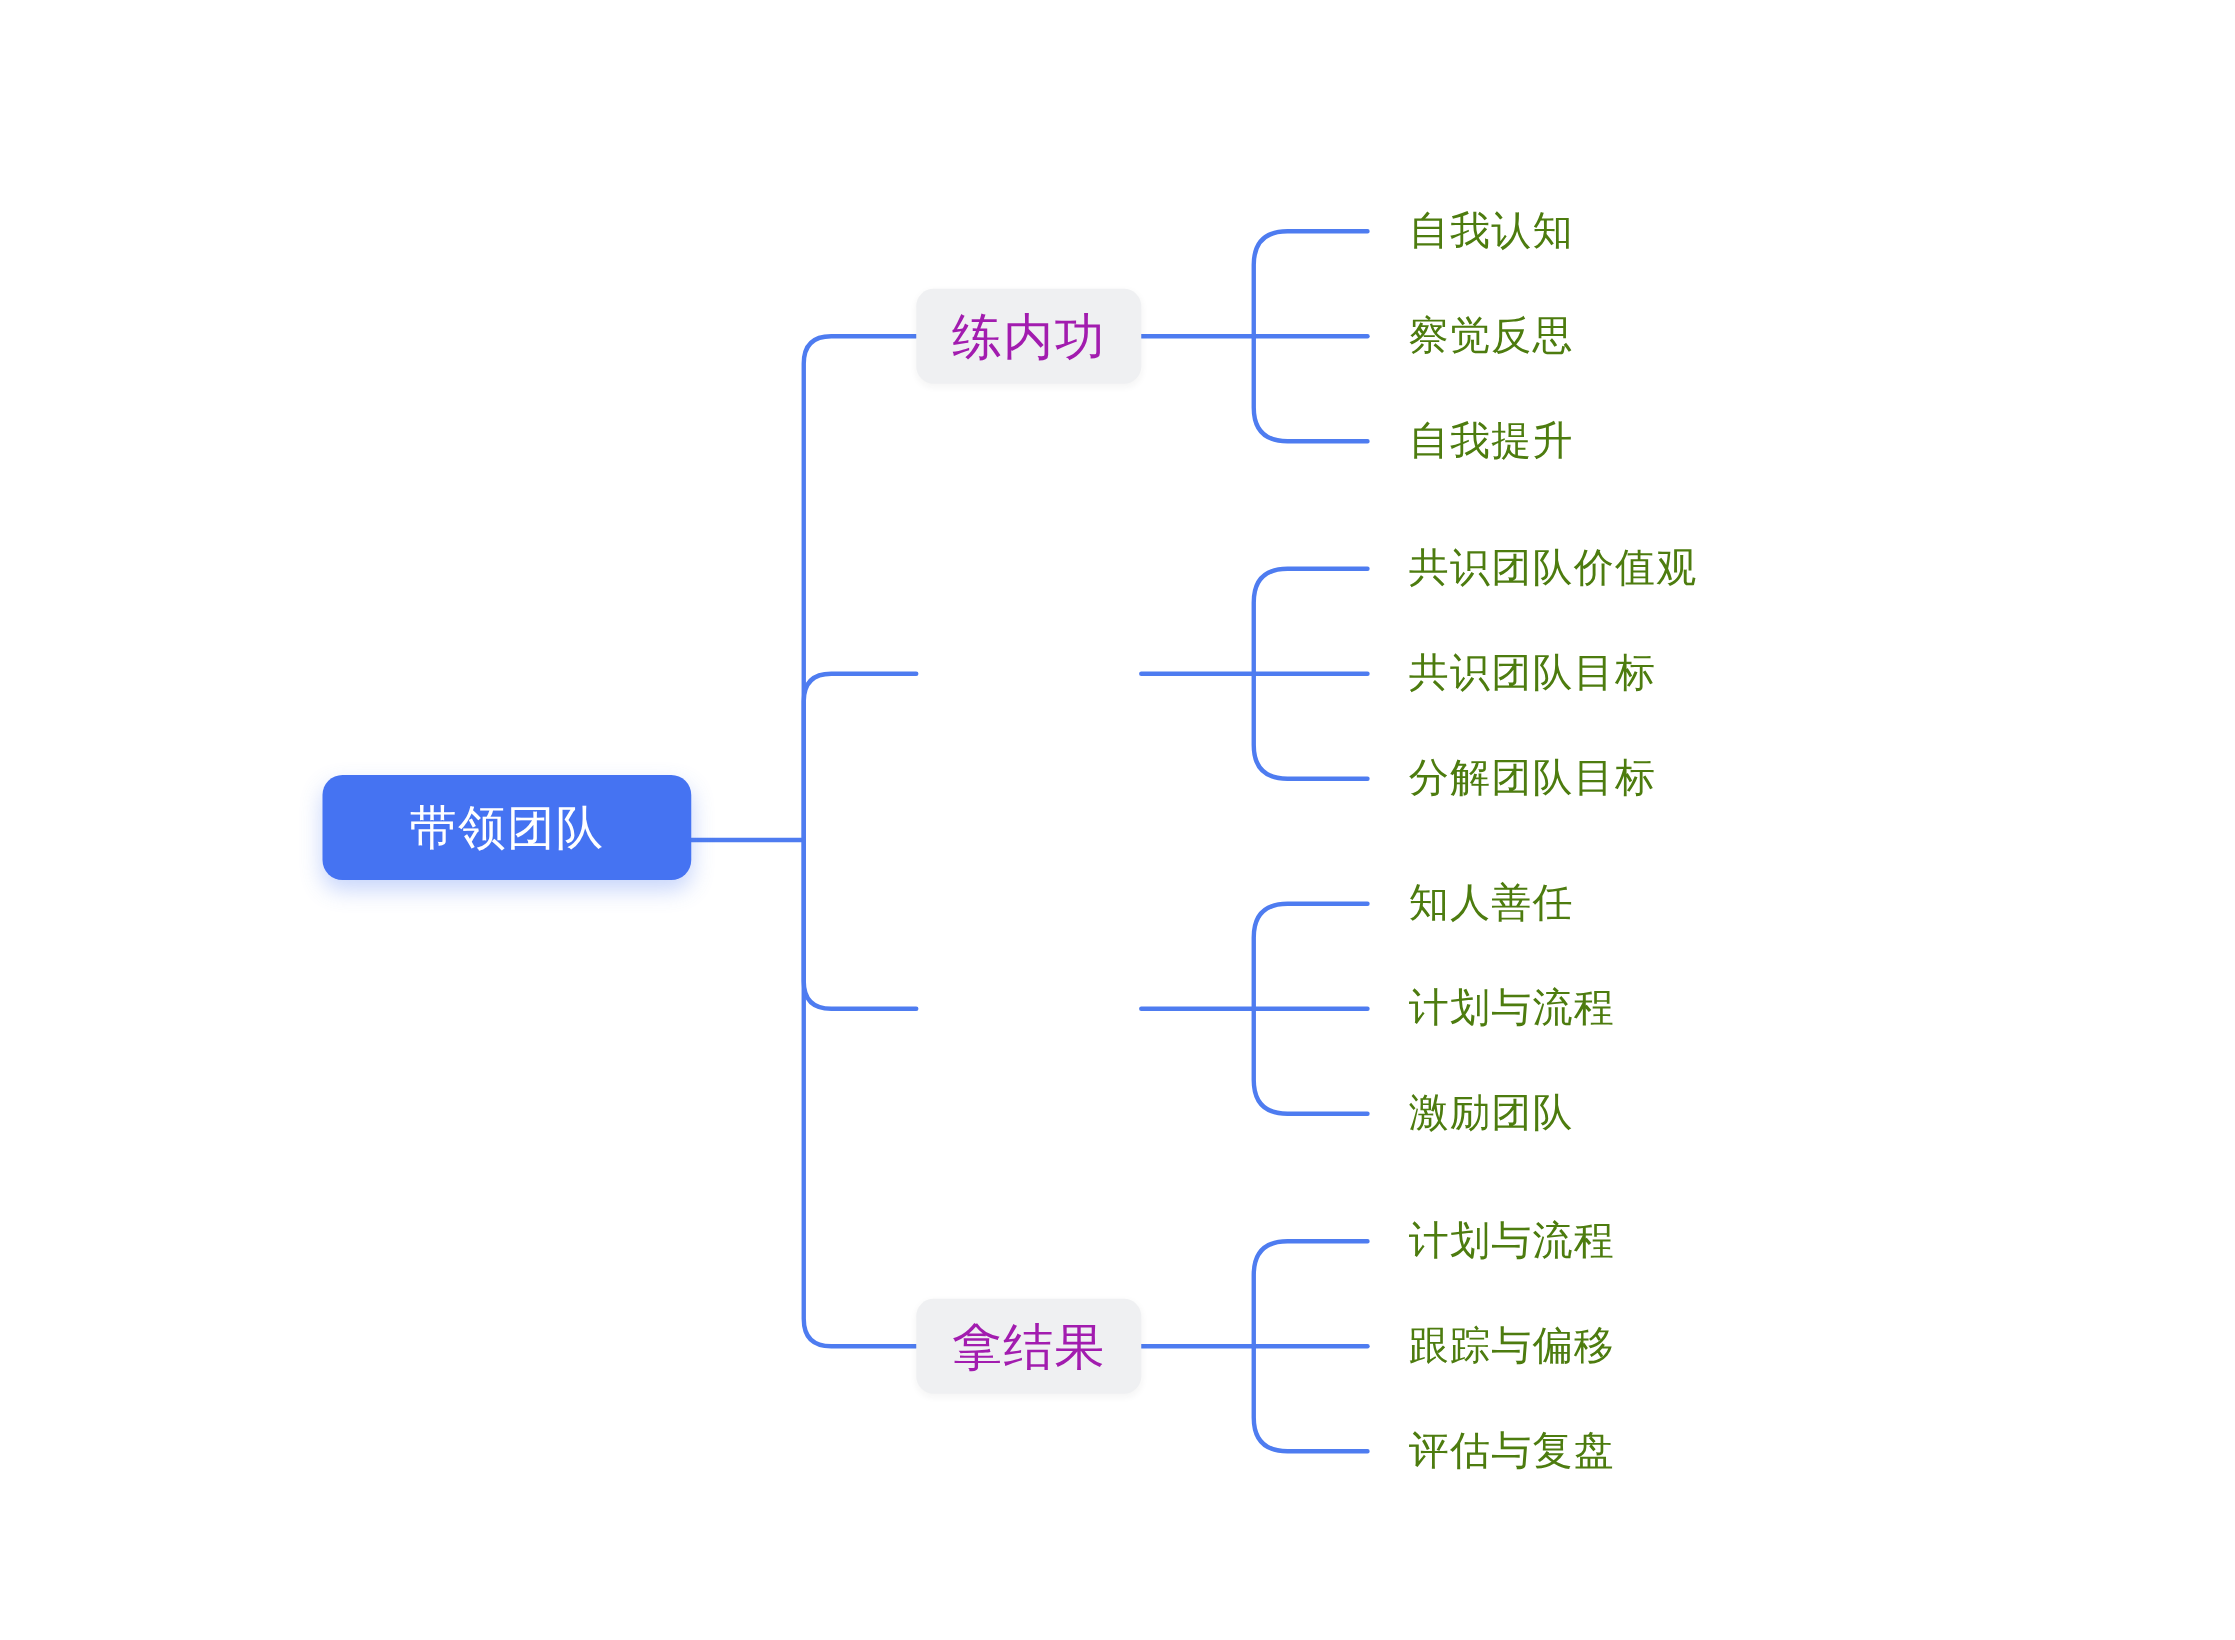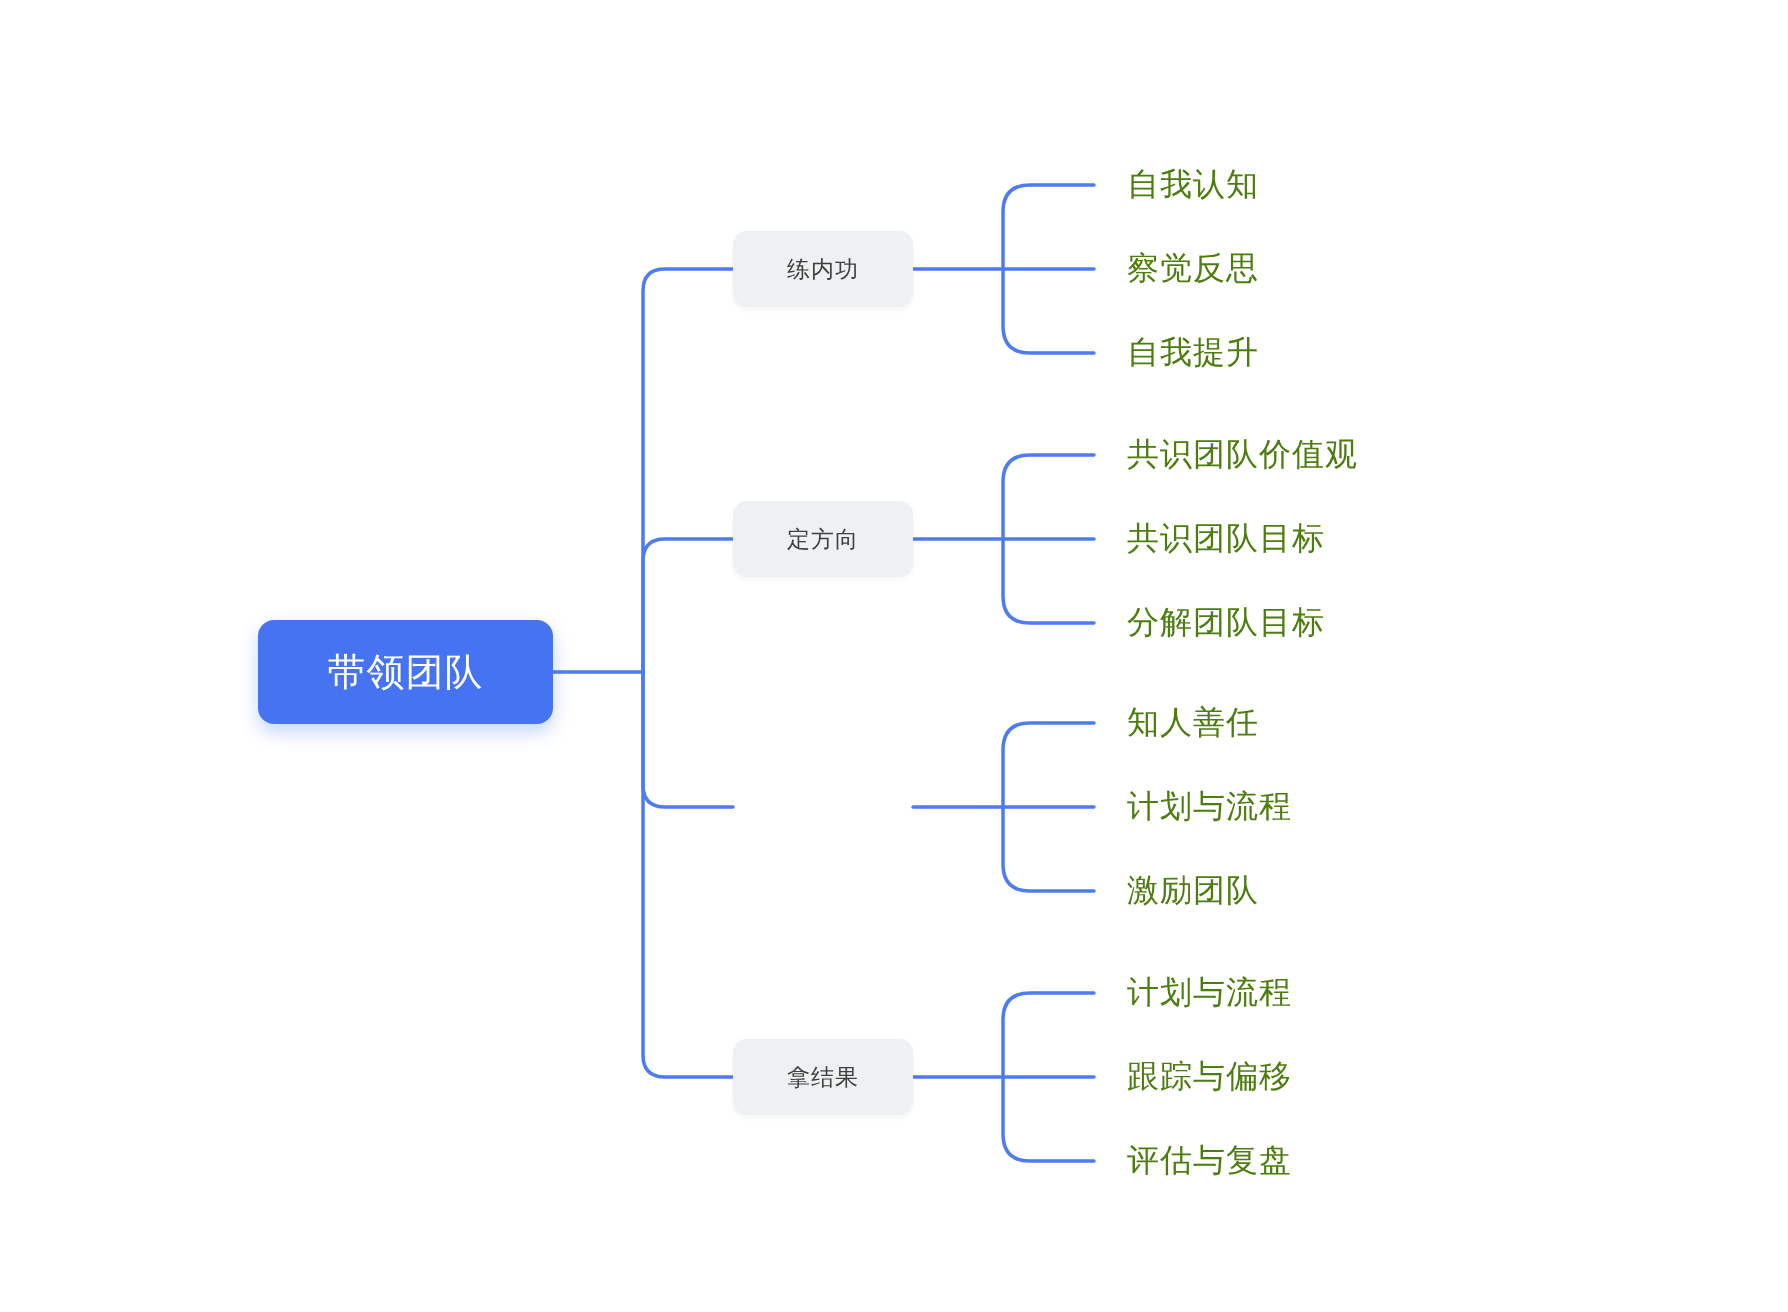--- a/index.html
+++ b/index.html
@@ -27,21 +27,21 @@
     stroke: #4e7cf0;
     stroke-width: 3.5;
     stroke-linecap: round;
     stroke-linejoin: round;
   }
   .root-node {
     position: absolute;
     left: 258px;
     top: 620px;
     width: 295px;
-    height: 104px;
+    height: 84px;
     background: #4573f2;
     border-radius: 16px;
     box-shadow: 0 8px 18px rgba(69, 115, 242, 0.30);
     display: flex;
     align-items: center;
     justify-content: center;
     font-size: 38px;
     font-weight: 500;
     color: #ffffff;
     letter-spacing: 1px;
@@ -51,23 +51,23 @@
     position: absolute;
     left: 733px;
     width: 180px;
     height: 76px;
     background: #eff0f2;
     border-radius: 14px;
     box-shadow: 0 2px 6px rgba(31, 35, 41, 0.05);
     display: flex;
     align-items: center;
     justify-content: center;
-    font-size: 23px;
+    font-size: 40px;
     font-weight: 500;
-    color: #404040;
+    color: #a21caf;
     letter-spacing: 1px;
     cursor: default;
     font-family: Liberation Serif, serif;
   }
   .branch-1 { top: 231px; }
   .branch-2 { top: 501px; }
   .branch-3 { top: 769px; }
   .branch-4 { top: 1039px; }
   .leaf-label {
     position: absolute;
@@ -104,21 +104,20 @@
     <path d="M913 807 H1094"></path>
     <path d="M1094 723 H1030 Q1003 723 1003 750 V864 Q1003 891 1030 891 H1094"></path>
 
     <path d="M913 1077 H1094"></path>
     <path d="M1094 993 H1030 Q1003 993 1003 1020 V1134 Q1003 1161 1030 1161 H1094"></path>
   </svg>
 
   <div class="root-node">带领团队</div>
 
   <div class="branch-node branch-1">练内功</div>
-  <div class="branch-node branch-2">定方向</div>
   <div class="branch-node branch-4">拿结果</div>
 
   <div class="leaf-label" style="top:185px">自我认知</div>
   <div class="leaf-label" style="top:269px">察觉反思</div>
   <div class="leaf-label" style="top:353px">自我提升</div>
 
   <div class="leaf-label" style="top:455px">共识团队价值观</div>
   <div class="leaf-label" style="top:539px">共识团队目标</div>
   <div class="leaf-label" style="top:623px">分解团队目标</div>
 

